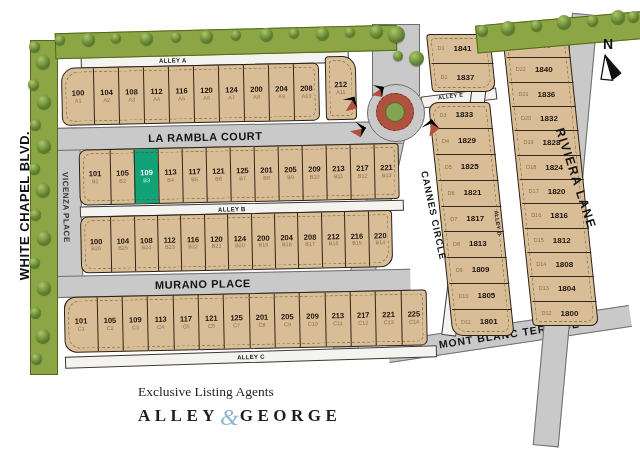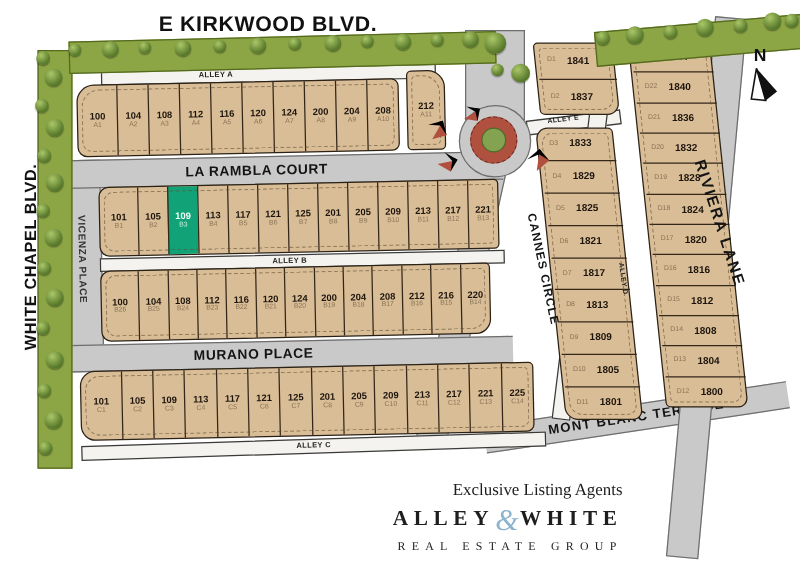--- a/index.html
+++ b/index.html
@@ -41,21 +41,21 @@
         background:radial-gradient(circle at 35% 30%, #abc768, #5f8030 62%, #3f5f1e);
         box-shadow:0 1px 1px rgba(0,0,0,.35);}
 
   
   .rb-outer{position:absolute;left:367px;top:84px;width:56px;height:56px;border-radius:50%;background:#c9c9c9;border:1px solid #6e6e6e;z-index:3;}
   .rb-ring{position:absolute;left:8px;top:8px;width:38px;height:38px;border-radius:50%;background:#b05140;border:1px dashed #702c21;box-sizing:border-box;}
   .rb-center{position:absolute;left:17px;top:17px;width:20px;height:20px;border-radius:50%;background:#84a351;border:1px solid #4e6a2a;box-sizing:border-box;}
   .isl{position:absolute;width:0;height:0;border-style:solid;z-index:4;}
 
   
-  .branding{position:absolute;left:138px;top:384px;width:360px;text-align:right;z-index:8;
+  .branding{position:absolute;left:138px;top:384px;width:360px;text-align:left;z-index:8;
             font-family:"Liberation Serif", serif;color:#1e1e1e;}
   .tagline{font-size:13.5px;}
   .brandname{font-size:17px;font-weight:600;letter-spacing:4.5px;margin-top:4px;}
   .amp{font-style:italic;font-size:24px;font-weight:400;letter-spacing:0;vertical-align:-4px;margin:0 1px;}
   .brandsub{font-size:9.5px;letter-spacing:5px;margin-top:2px;}
 
   .kirkwood{position:absolute;left:127px;top:10px;font-weight:bold;font-size:17px;letter-spacing:.5px;color:#111;z-index:6;}
   .whitechapel{position:absolute;left:-66px;top:198px;width:180px;text-align:center;transform:rotate(-90deg);
                font-weight:bold;font-size:13px;letter-spacing:.5px;color:#111;z-index:6;}
   .vicenza-label{position:absolute;left:4px;top:203px;width:130px;text-align:center;transform:rotate(90deg);
@@ -63,21 +63,20 @@
   .compass-n{position:absolute;left:603px;top:36px;font-weight:bold;font-size:14px;color:#111;z-index:7;}
   .compass-arrow{position:absolute;left:596px;top:53px;width:26px;height:30px;transform:rotate(-16deg);z-index:7;}
 
   .tilt{position:absolute;inset:0;transform:rotate(-1.2deg);transform-origin:60px 360px;z-index:2;}
 </style>
 </head>
 <body>
 
 <div class="canvas">
 
-  <div class="kirkwood">E KIRKWOOD BLVD.</div>
 
   <div class="whitechapel">WHITE CHAPEL BLVD.</div>
 
   <div class="gstrip" style="left:30px;top:40px;width:26px;height:333px;"></div>
   <div class="gstrip" style="left:55px;top:29px;width:340px;height:24px;transform:rotate(-1.4deg);"></div>
   <div class="gstrip" style="left:476px;top:18px;width:172px;height:26px;transform:rotate(-5deg);"></div>
 
   <div class="road v" style="left:372px;top:24px;width:46px;height:70px;"></div>
   <div class="rb-outer">
     <div class="rb-ring"></div>
@@ -445,23 +444,22 @@
       </div>
       <div class="lot">
         <span class="code">D12</span>
         <span class="num">1800</span>
       </div>
     </div>
 
   <div class="branding">
     <div class="tagline">Exclusive Listing Agents</div>
     <div class="brandname">
-      <span>ALLEY</span><span class="amp" style="color:#8db3cf;">&amp;</span><span>WHITE</span>
-    </div>
-    <div class="brandsub">REAL ESTATE GROUP</div>
+      <span>ALLEY</span><span class="amp" style="color:#8db3cf;">&amp;</span><span>GEORGE</span>
+    </div>
   </div>
 
 <div class="tree" style="left: 28.5px; top: 40.5px; width: 11px; height: 11px;"></div>
     <div class="tree" style="left: 36px; top: 55px; width: 14px; height: 14px;"></div>
     <div class="tree" style="left: 27.5px; top: 78.5px; width: 11px; height: 11px;"></div>
     <div class="tree" style="left: 37px; top: 95px; width: 14px; height: 14px;"></div>
     <div class="tree" style="left: 29.5px; top: 118.5px; width: 11px; height: 11px;"></div>
     <div class="tree" style="left: 37px; top: 139px; width: 14px; height: 14px;"></div>
     <div class="tree" style="left: 28.5px; top: 162.5px; width: 11px; height: 11px;"></div>
     <div class="tree" style="left: 36px; top: 183px; width: 14px; height: 14px;"></div>

